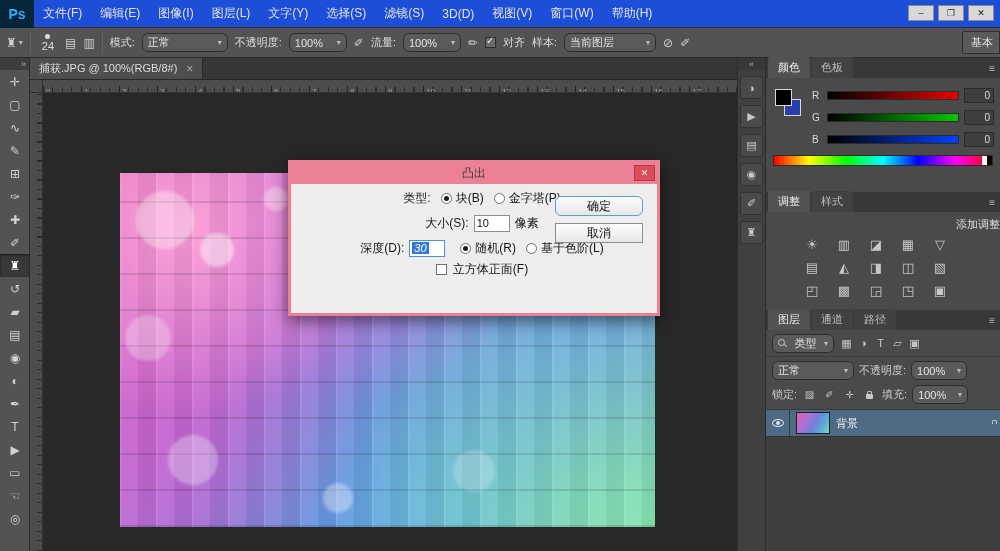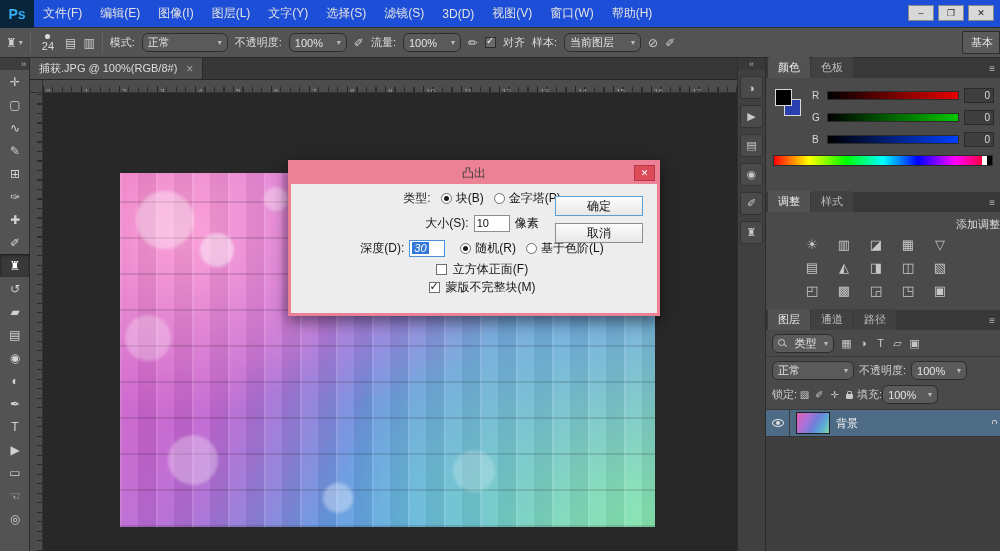--- a/index.html
+++ b/index.html
@@ -81,21 +81,21 @@
   .dlg-row { display:flex; align-items:center; height:21px; margin:4px 0 0 16px;justify-content:center; }
   .dlg-row.tight { height:16px; margin-top:2px; }
   .radio { display:inline-block; width:11px; height:11px; border:1px solid #6e6e6e; border-radius:50%; background:#fff; margin:0 4px 0 10px; position:relative; }
   .radio.checked::after { content:""; position:absolute; left:2px; top:2px; width:5px; height:5px; background:#1d1d1d; border-radius:50%; }
   .cb { display:inline-block; width:11px; height:11px; border:1px solid #6e6e6e; background:#fff; margin-right:6px; position:relative; }
   .cb.checked::after { content:"✓"; position:absolute; left:0; top:-3px; font-size:11px; color:#111; }
   .dlg-input { display:inline-block; width:36px; height:17px; background:#fff; border:1px solid #8d8d8d; font-size:11px; line-height:15px; padding:0 2px; margin:0 5px; color:#111; }
   .dlg-input.focus { border-color:#4a90d6;font-style:italic; }
   .dlg-input .sel { background:#3579d8; color:#fff; padding:0 2px; }
   .dlg-btn { position:absolute; right:14px; width:88px; height:20px; background:linear-gradient(#fcfcfc,#e7e7e7); border:1px solid #8d8d8d; font-size:12px; color:#111; text-align:center; line-height:18px; }
-  .dlg-btn.default { border-color:#5a9fd6; }
+  .dlg-btn.default { border-color:#5a9fd6;border-radius:6px; }
   .dlg-btn.ok { top:8px; }
   .dlg-btn.cancel { top:35px; }
 
   
   .panels-strip { position:absolute; top:58px; right:234px; width:29px; bottom:0; background:#404040; border-left:1px solid #2c2c2c; border-right:1px solid #2c2c2c; }
   .strip-head { height:12px; background:#383838; color:#b0b0b0; font-size:9px; text-align:center; line-height:12px; }
   .strip-icon { width:23px; height:23px; margin:6px auto 0; background:#4a4a4a; border:1px solid #333; border-radius:2px; display:flex; align-items:center; justify-content:center; color:#c8c8c8; font-size:11px; }
 
   
   .right-panels { position:absolute; top:58px; right:0; width:234px; bottom:0; background:#4a4a4a; display:flex; flex-direction:column; }
@@ -130,21 +130,21 @@
   .layers-section { flex:1; display:flex; flex-direction:column; min-height:0; }
   .lfilter { display:flex; align-items:center; gap:5px; padding:4px 6px 3px; border-bottom:1px solid #3a3a3a; flex:none; }
   .type-dd { width:62px; }
   .magnifier-icon { position:relative; width:9px; height:9px; flex:none; }
   .magnifier-icon::before { content:""; position:absolute; left:0; top:0; width:5px; height:5px; border:1px solid #ccc; border-radius:50%; }
   .magnifier-icon::after { content:""; position:absolute; left:6px; top:6px; width:3px; height:1px; background:#ccc; transform:rotate(45deg); }
   .filter-icon { width:15px; text-align:center; color:#c4c4c4; font-size:11px; }
   .lblend { display:flex; align-items:center; gap:5px; padding:4px 6px 2px; flex:none; font-size:11px; color:#cecece; }
   .blend-dd { width:82px; }
   .small-dd { width:56px; }
-  .llock { display:flex; align-items:center; padding:3px 6px 5px; flex:none; font-size:11px; color:#cecece; border-bottom:1px solid #3a3a3a; }
+  .llock { display:flex; align-items:center; gap:5px; padding:3px 6px 5px; flex:none; font-size:11px; color:#cecece; border-bottom:1px solid #3a3a3a; }
   .lock-btn { width:15px; text-align:center; color:#c4c4c4; font-size:10px; display:flex; justify-content:center; }
   .lock-icon { position:relative; width:7px; height:5px; background:#c8c8c8; border-radius:1px; margin-top:3px; }
   .lock-icon::before { content:""; position:absolute; left:1px; top:-3px; width:3px; height:3px; border:1px solid #c8c8c8; border-bottom:none; border-radius:2px 2px 0 0; }
   .llist { flex:1; background:#3f3f3f; }
   .layer-row { height:27px; display:flex; align-items:center; background:#4e6b85; border-bottom:1px solid #333; }
   .eye-cell { width:24px; height:100%; border-right:1px solid #3a3a3a; display:flex; align-items:center; justify-content:center; flex:none; }
   .eye-icon { position:relative; width:12px; height:8px; border:1px solid #e0e0e0; border-radius:50%; }
   .eye-icon::after { content:""; position:absolute; left:3px; top:1px; width:4px; height:4px; border-radius:50%; background:#e0e0e0; }
   .thumb { width:34px; height:22px; margin:0 6px; border:1px solid #1f1f1f; flex:none;
     background:linear-gradient(120deg,#e060b0 0%,#b070d8 30%,#7080d8 55%,#5aa8d8 75%,#7fd8a8 100%); }
@@ -205,21 +205,21 @@
     <span class="ob-icon" data-name="pressure-opacity-icon">✐</span>
     <span data-name="flow-label">流量:</span>
     <div class="dd" style="width:58px" data-name="flow-select">
         <span>100%</span>
         <span class="arr" data-name="chevron-down-icon">▾</span>
       </div>
     <span class="ob-icon" data-name="airbrush-icon">✏</span>
     <span class="cb-dark checked" data-name="aligned-checkbox"></span>
     <span data-name="aligned-label">对齐</span>
     <span data-name="sample-label">样本:</span>
-    <div class="dd" style="width:77px" data-name="sample-select">
+    <div class="dd" style="width:92px" data-name="sample-select">
         <span>当前图层</span>
         <span class="arr" data-name="chevron-down-icon">▾</span>
       </div>
     <span class="ob-icon" data-name="ignore-adjustment-layers-icon">⊘</span>
     <span class="ob-icon" data-name="pressure-size-icon">✐</span>
     <div class="workspace-btn" data-name="workspace-switcher-button">基本</div>
   </div>
 
   <div class="toolbar" data-name="tool-palette">
     <div class="toolbar-head" data-name="toolbar-collapse-button">»</div>
@@ -335,24 +335,20 @@
           <span data-name="depth-label">深度(D):</span>
           <span class="dlg-input focus" data-name="depth-input"><span class="sel" data-name="selected-text">30</span></span>
           <span class="radio checked" data-name="depth-random-radio"></span>
           <span data-name="depth-random-label">随机(R)</span>
           <span class="radio" data-name="depth-levels-radio"></span>
           <span data-name="depth-levels-label">基于色阶(L)</span>
         </div>
         <div class="dlg-row tight" data-name="front-faces-row">
           <span class="cb" data-name="front-faces-checkbox"></span>
           <span data-name="front-faces-label">立方体正面(F)</span>
-        </div>
-        <div class="dlg-row tight" data-name="mask-row">
-          <span class="cb checked" data-name="mask-incomplete-checkbox"></span>
-          <span data-name="mask-incomplete-label">蒙版不完整块(M)</span>
         </div>
         <div class="dlg-btn default ok" data-name="ok-button">确定</div>
         <div class="dlg-btn cancel" data-name="cancel-button">取消</div>
       </div>
     </div>
   </div>
 
   <div class="panels-strip" data-name="collapsed-panel-strip">
     <div class="strip-head" data-name="panel-strip-collapse-button">«</div>
     <div data-name="panel-strip-icons">

